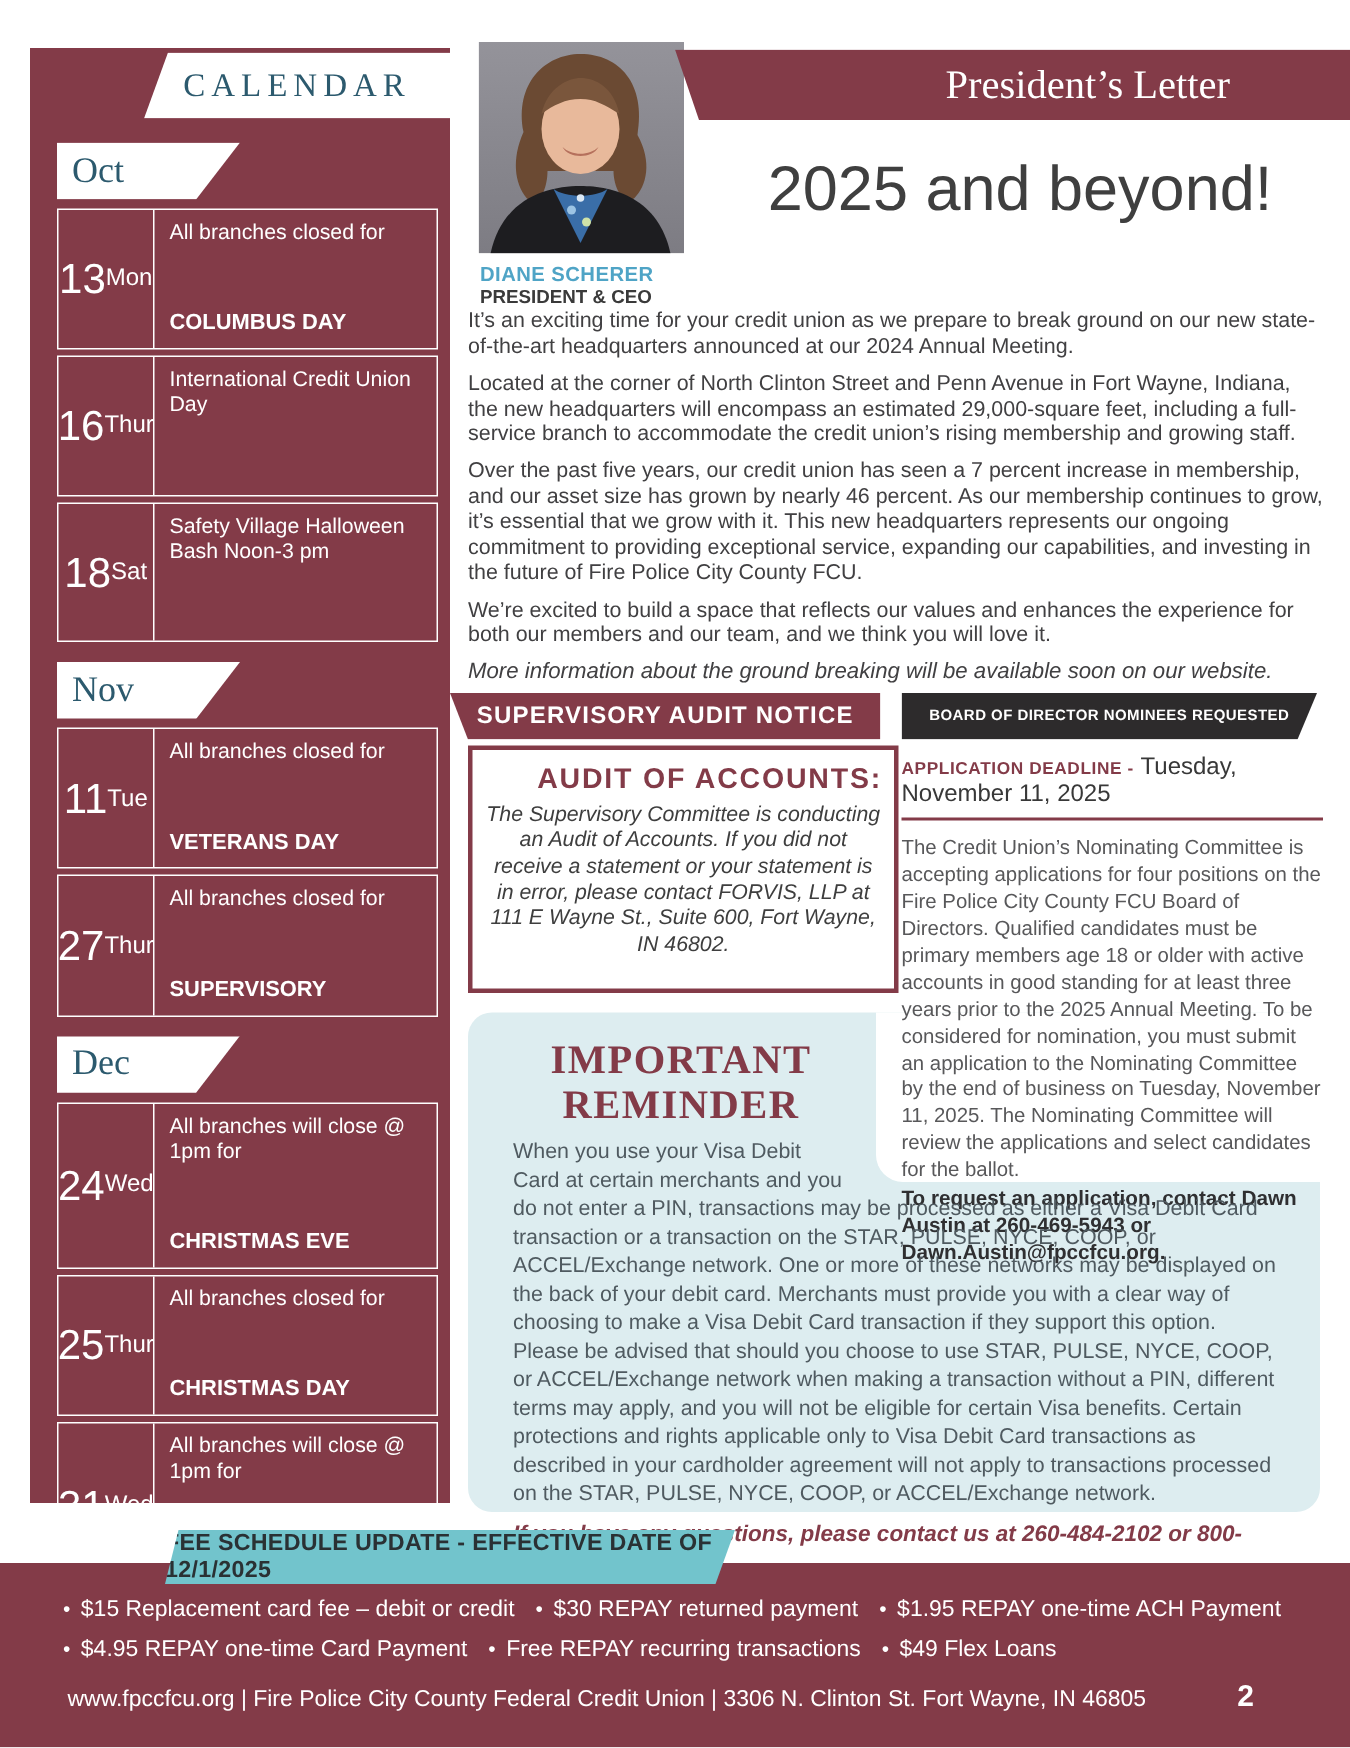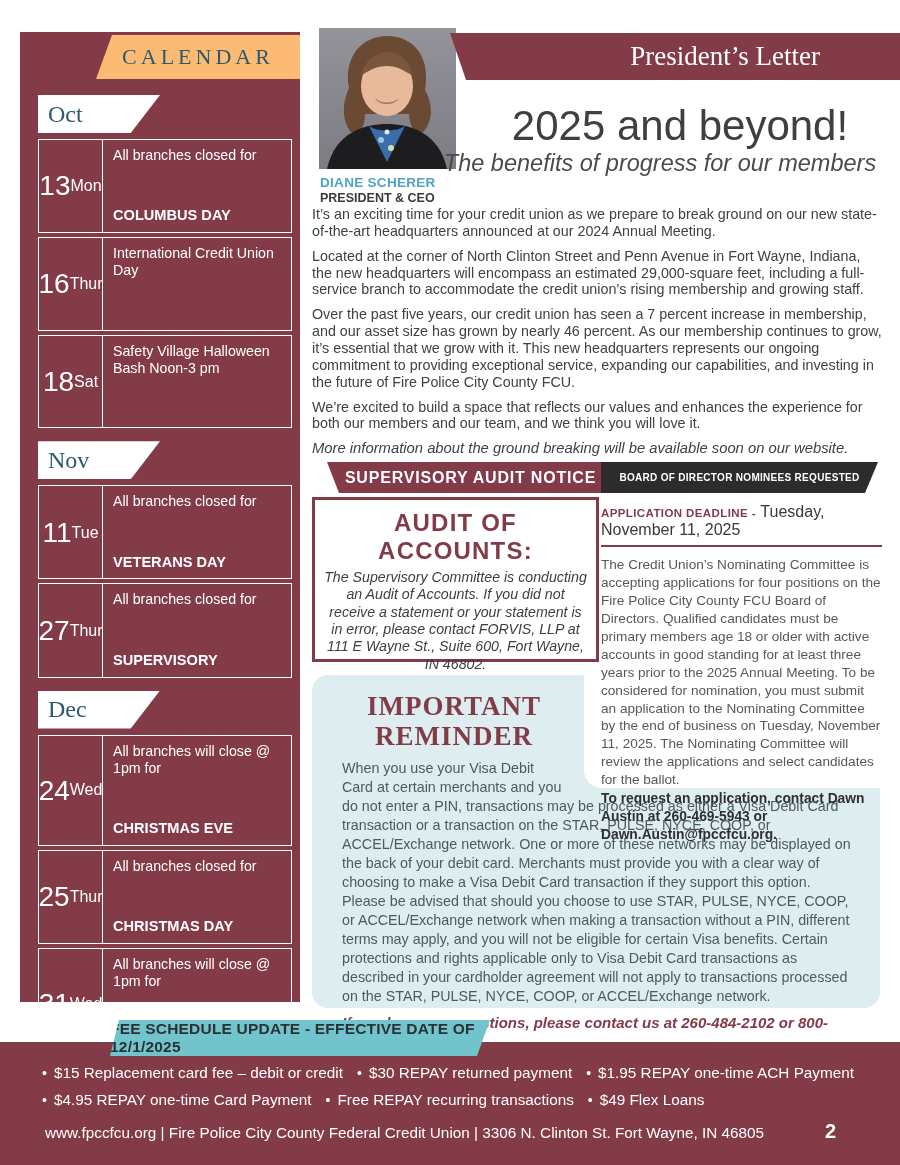--- a/index.html
+++ b/index.html
@@ -10,21 +10,21 @@
     --heading-teal:#2C5A6E;
     --name-blue:#4FA4C6;
     --body-text:#414042;
   }
   *{margin:0;padding:0;box-sizing:border-box;}
   body{background:#fff;font-family:"Liberation Sans",sans-serif;}
   .page{position:relative;width:900px;height:1165px;background:#fff;overflow:hidden;}
 
   
   .sidebar{position:absolute;left:20px;top:32px;width:280px;height:970px;background:var(--maroon);padding:50px 8px 0 18px;}
-  .cal-band{position:absolute;left:76px;top:3px;right:0;height:44px;background:#fdba74;
+  .cal-band{position:absolute;left:76px;top:3px;right:0;height:44px;background:#ffffff;
     clip-path:polygon(16px 0,100% 0,100% 100%,0 100%);
     display:flex;align-items:center;justify-content:center;}
   .cal-band span{font-family:"Liberation Serif",serif;font-size:22px;letter-spacing:4px;color:var(--heading-teal);}
   .month-tab{width:122px;height:38px;background:#fff;margin:13px 0 6px -0px;
     clip-path:polygon(0 0,100% 0,76% 100%,0 100%);
     display:flex;align-items:center;padding-left:10px;}
   .month-tab span{font-family:"Liberation Serif",serif;font-size:24px;color:var(--heading-teal);}
   .event-row{display:flex;border:1.5px solid #fff;margin-bottom:4px;min-height:58px;}
   .date-cell{width:64px;flex:0 0 64px;border-right:1.5px solid #fff;display:flex;flex-direction:row;
     align-items:center;justify-content:center;color:#fff;padding:3px 0;}
@@ -48,30 +48,30 @@
     display:flex;align-items:center;justify-content:flex-end;padding-right:80px;}
   .pres-banner span{font-family:"Liberation Serif",serif;font-size:27px;color:#fff;}
   .headline{position:absolute;left:460px;top:102px;width:440px;text-align:center;font-size:42px;color:#3f3f3f;}
   .subhead{position:absolute;left:420px;top:150px;width:480px;text-align:center;font-style:italic;
     font-size:23.5px;color:#4b4b4b;}
   .letter-body{position:absolute;left:312px;top:206px;width:570px;}
   .letter-body p{font-size:14.3px;line-height:1.18;color:var(--body-text);margin-bottom:8px;}
   .letter-body p.closing{font-style:italic;font-size:14.8px;}
 
   
-  .audit-banner{position:absolute;left:327px;top:462px;width:287px;height:31px;background:var(--maroon);
+  .audit-banner{position:absolute;left:300px;top:462px;width:287px;height:31px;background:var(--maroon);
     clip-path:polygon(0 0,100% 0,100% 100%,12px 100%);display:flex;align-items:center;justify-content:center;text-align:right;}
   .audit-banner span{color:#fff;font-size:16px;letter-spacing:.8px;font-weight:600;}
   .board-banner{position:absolute;left:601px;top:462px;width:277px;height:31px;background:var(--dark-banner);
     clip-path:polygon(0 0,100% 0,calc(100% - 13px) 100%,0 100%);display:flex;align-items:center;justify-content:center;}
   .board-banner span{color:#fff;font-size:10px;letter-spacing:.3px;font-weight:600;}
 
   .audit-box{position:absolute;left:312px;top:497px;width:287px;height:165px;background:#fff;
     border:3px solid var(--maroon);text-align:center;padding:9px 8px;}
-  .audit-title{color:var(--maroon);font-size:24px;letter-spacing:1.2px;font-weight:600;margin-bottom:4px;}
+  .audit-title{color:var(--maroon);font-size:19px;letter-spacing:1.2px;font-weight:600;margin-bottom:4px;text-align:right;}
   .audit-body{font-style:italic;font-size:14.2px;line-height:1.22;color:#3e3e3e;font-weight:500;}
 
   .board-col{position:absolute;left:601px;top:503px;width:281px;z-index:3;}
   .dl-label{color:var(--maroon);font-weight:bold;font-size:11.5px;letter-spacing:.4px;}
   .dl-value{color:#383838;font-size:16px;}
   .deadline-rule{border:none;border-top:2px solid var(--maroon);margin:6px 0 9px;}
   .board-body{font-size:13.6px;line-height:1.32;color:#58585a;}
   .board-contact{font-size:13.8px;line-height:1.3;color:#2f2f31;font-weight:bold;margin-top:1px;}
 
   
@@ -254,21 +254,20 @@
         <circle cx="68" cy="104" r="2.5" fill="#dce9f5"></circle>
     </svg>
   </div>
   <div class="photo-name">DIANE SCHERER</div>
   <div class="photo-role">PRESIDENT &amp; CEO</div>
 
   <div class="pres-banner">
     <span>President’s Letter</span>
   </div>
   <div class="headline">2025 and beyond!</div>
-  <div class="subhead">The benefits of progress for our members</div>
 
   <div class="letter-body">
     <p>It’s an exciting time for your credit union as we prepare to break ground on our new state-of-the-art headquarters announced at our 2024 Annual Meeting.</p>
     <p>Located at the corner of North Clinton Street and Penn Avenue in Fort Wayne, Indiana, the new headquarters will encompass an estimated 29,000-square feet, including a full-service branch to accommodate the credit union’s rising membership and growing staff.</p>
     <p>Over the past five years, our credit union has seen a 7 percent increase in membership, and our asset size has grown by nearly 46 percent. As our membership continues to grow, it’s essential that we grow with it. This new headquarters represents our ongoing commitment to providing exceptional service, expanding our capabilities, and investing in the future of Fire Police City County FCU.</p>
     <p>We’re excited to build a space that reflects our values and enhances the experience for both our members and our team, and we think you will love it.</p>
     <p class="closing">More information about the ground breaking will be available soon on our website.</p>
   </div>
 
   <div class="audit-banner">

